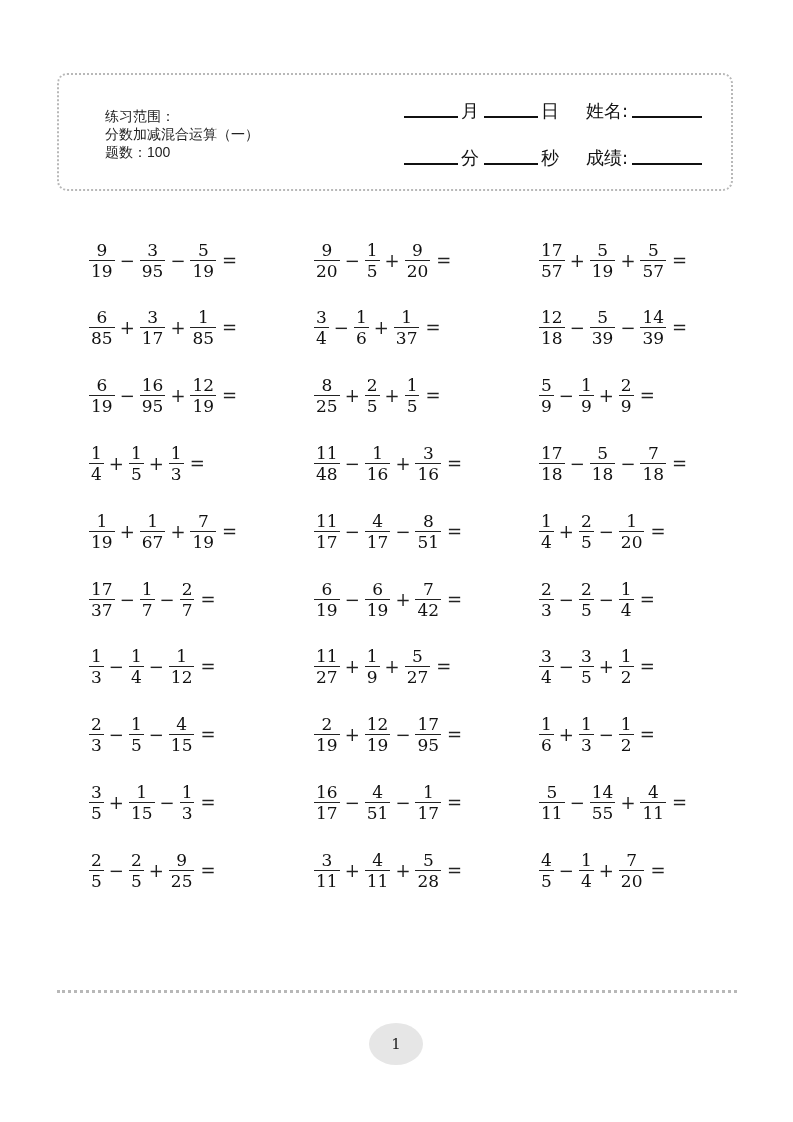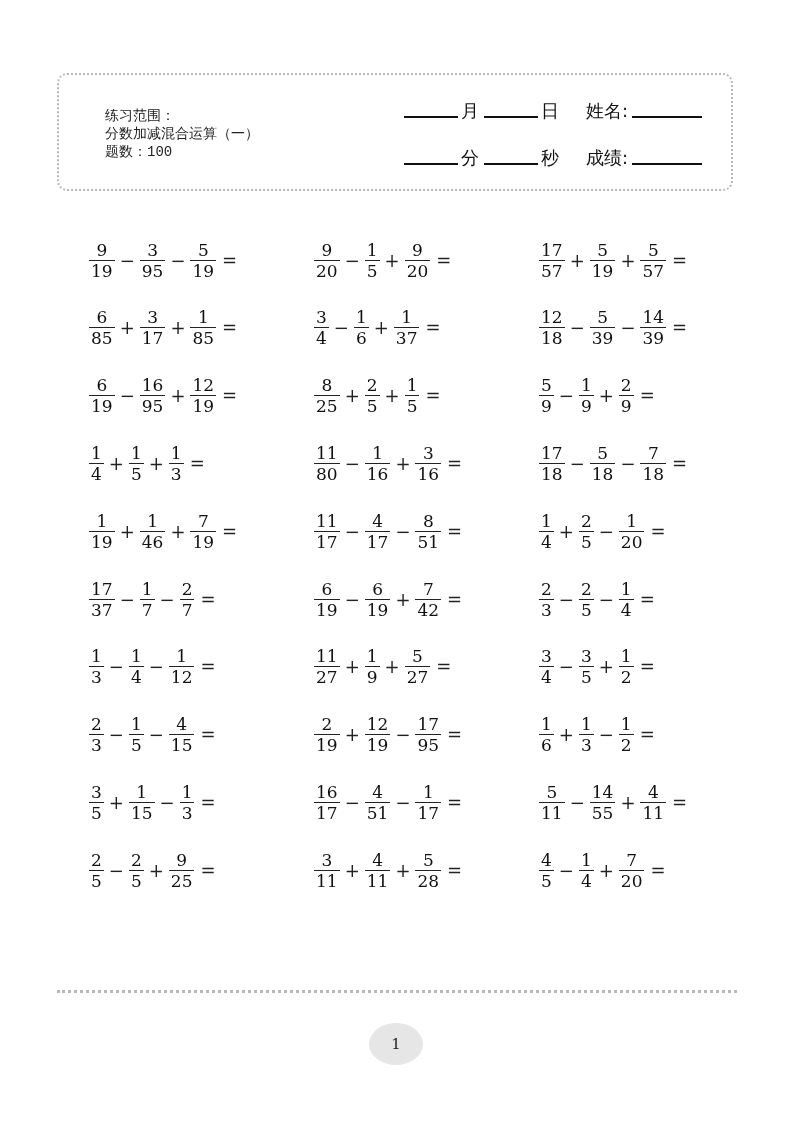--- a/index.html
+++ b/index.html
@@ -1,20 +1,20 @@
 <!DOCTYPE html>
 <html><head>
 <meta charset="utf-8">
 <style>
   html, body { margin: 0; padding: 0; background: #ffffff; }
   body { width: 793px; height: 1122px; position: relative; overflow: hidden;
          font-family: "DejaVu Serif", "Liberation Serif", serif; color: #111; }
   .header-box { position: absolute; left: 57px; top: 73px; width: 676px; height: 118px;
                 border: 2.5px dotted #b8b8b8; border-radius: 10px; box-sizing: border-box; }
-  .hdr-left { position: absolute; left: 46px; top: 32px; font-family: Liberation Mono, monospace;
+  .hdr-left { position: absolute; left: 46px; top: 32px; font-family: Liberation Sans, sans-serif;
               font-size: 14px; line-height: 18px; color: #222; }
   .hdr-left div { white-space: nowrap; }
   .hdr-right { position: absolute; left: 345px; font-family: "DejaVu Sans", sans-serif;
                font-size: 18px; color: #111; display: flex; align-items: flex-end; white-space: nowrap; }
   .blank { display: inline-block; border-bottom: 2px solid #111; height: 1px; margin-bottom: 5px; }
   .b1 { width: 54px; }
   .b2 { width: 70px; }
   .lbl { margin: 0 5px 0 3px; }
   .gap { width: 22px; }
   .problems { position: absolute; left: 88px; top: 232px; width: 660px; }
@@ -235,21 +235,21 @@
         <span class="op">+</span>
         <span class="frac">
           <span class="num">1</span>
           <span class="den">3</span>
         </span>
         <span class="eq">=</span>
       </div>
       <div class="prob" style="left: 225px;">
         <span class="frac">
           <span class="num">11</span>
-          <span class="den">80</span>
+          <span class="den">48</span>
         </span>
         <span class="op">−</span>
         <span class="frac">
           <span class="num">1</span>
           <span class="den">16</span>
         </span>
         <span class="op">+</span>
         <span class="frac">
           <span class="num">3</span>
           <span class="den">16</span>
@@ -276,21 +276,21 @@
     </div>
     <div class="row" style="top: 271.2px;">
       <div class="prob" style="left: 0px;">
         <span class="frac">
           <span class="num">1</span>
           <span class="den">19</span>
         </span>
         <span class="op">+</span>
         <span class="frac">
           <span class="num">1</span>
-          <span class="den">46</span>
+          <span class="den">67</span>
         </span>
         <span class="op">+</span>
         <span class="frac">
           <span class="num">7</span>
           <span class="den">19</span>
         </span>
         <span class="eq">=</span>
       </div>
       <div class="prob" style="left: 225px;">
         <span class="frac">

